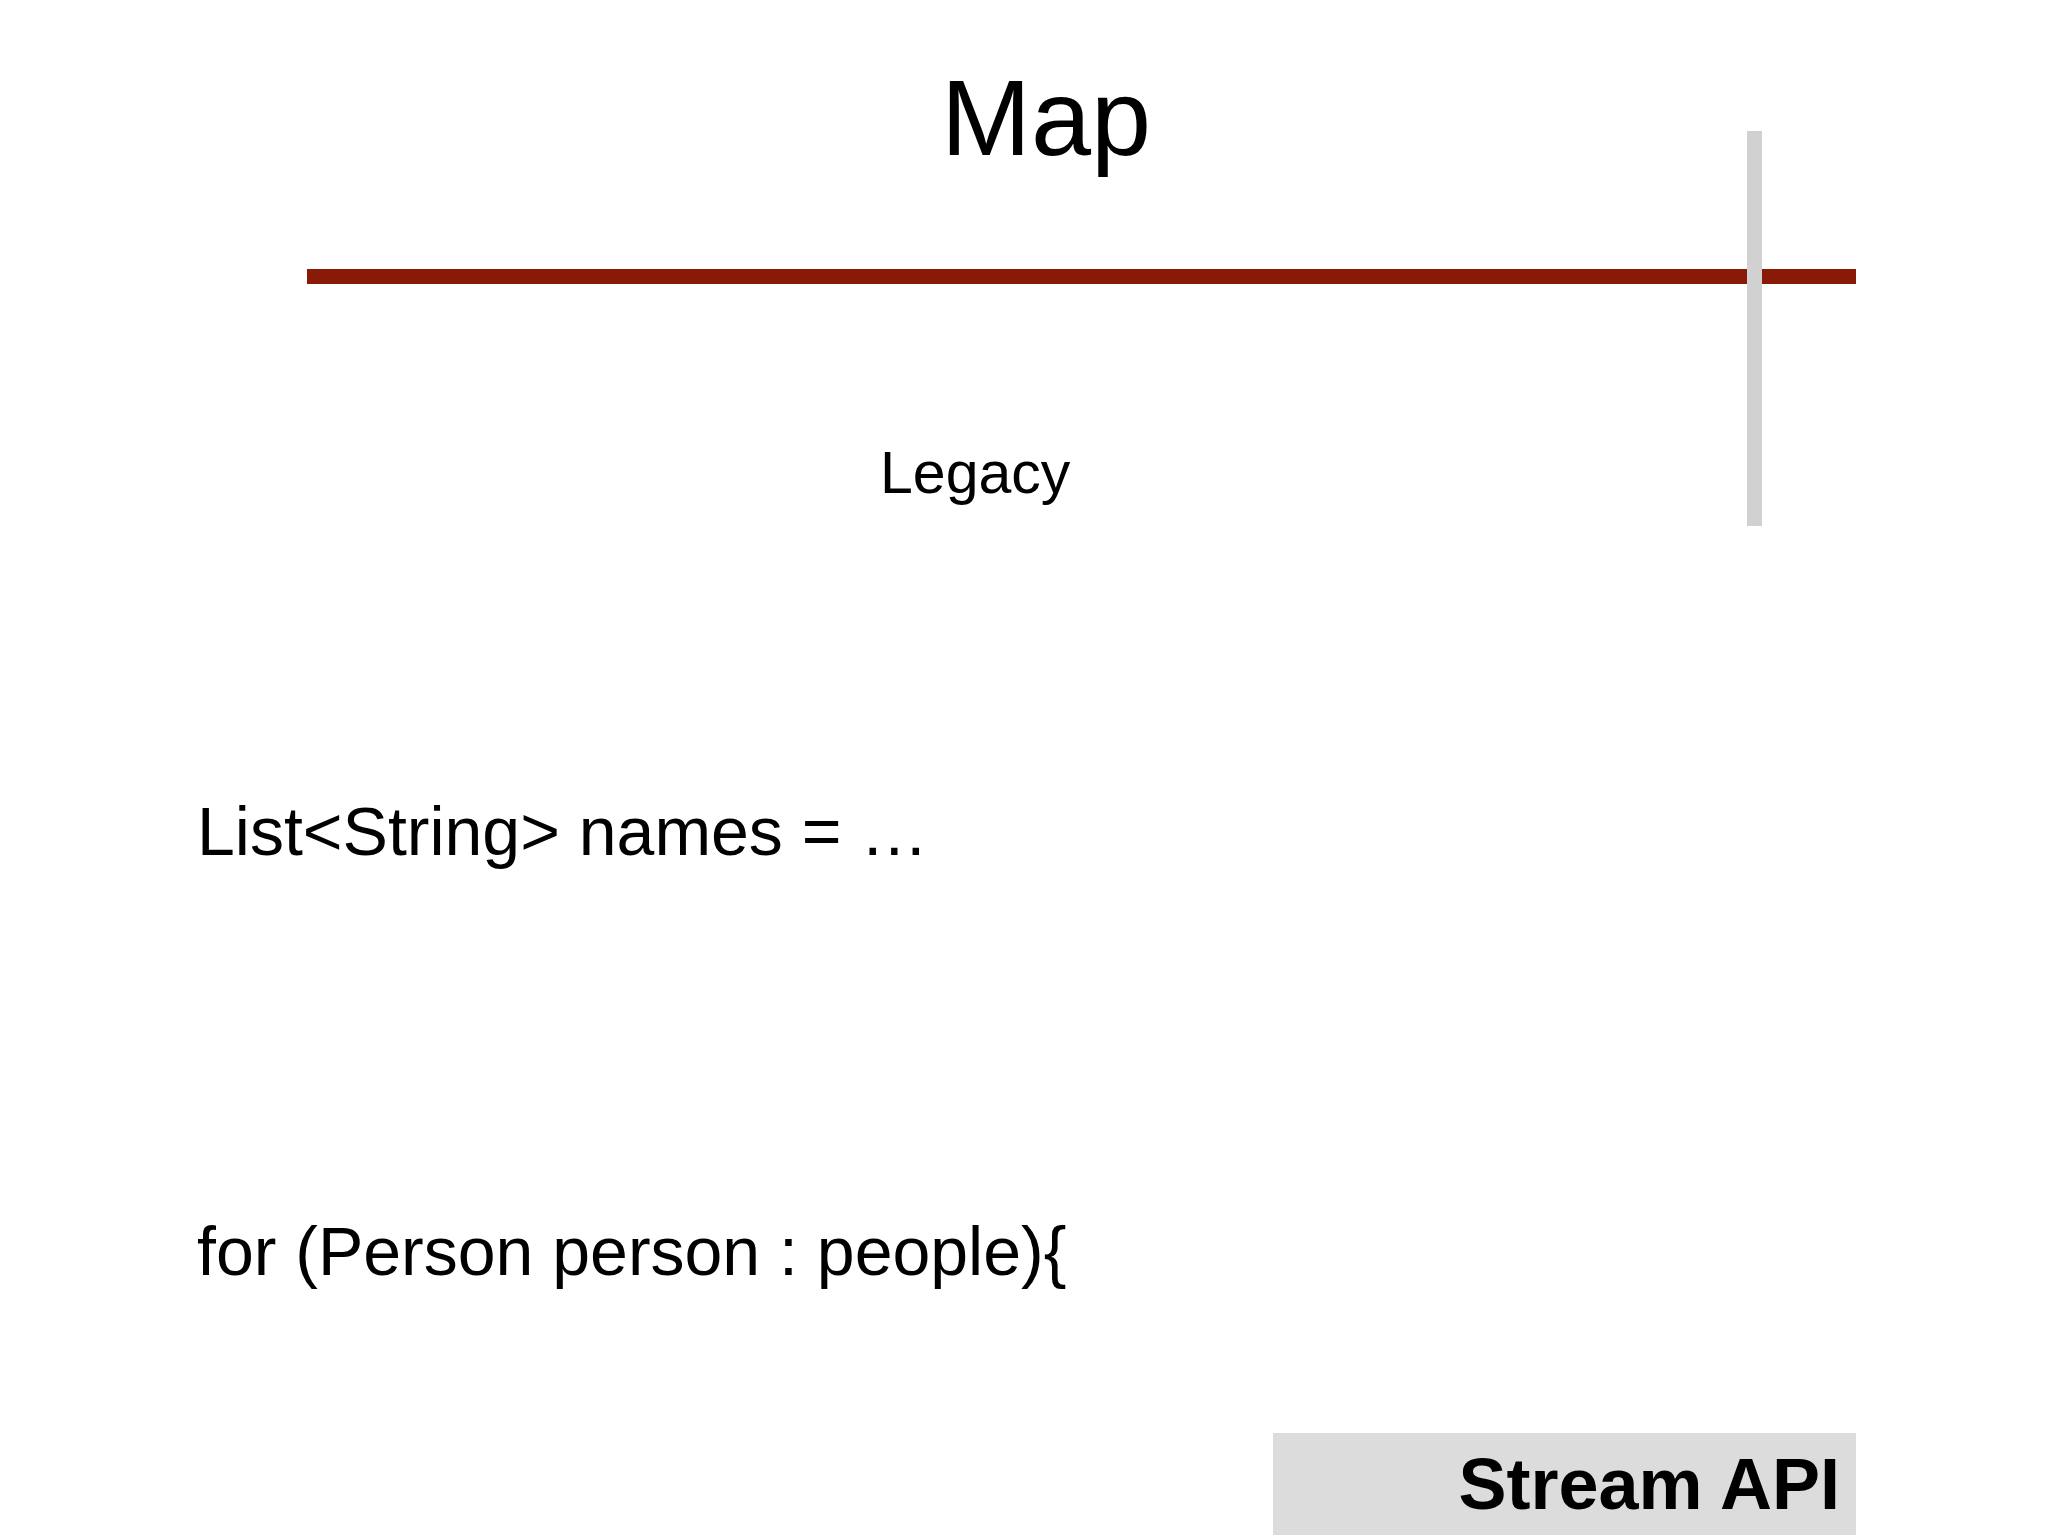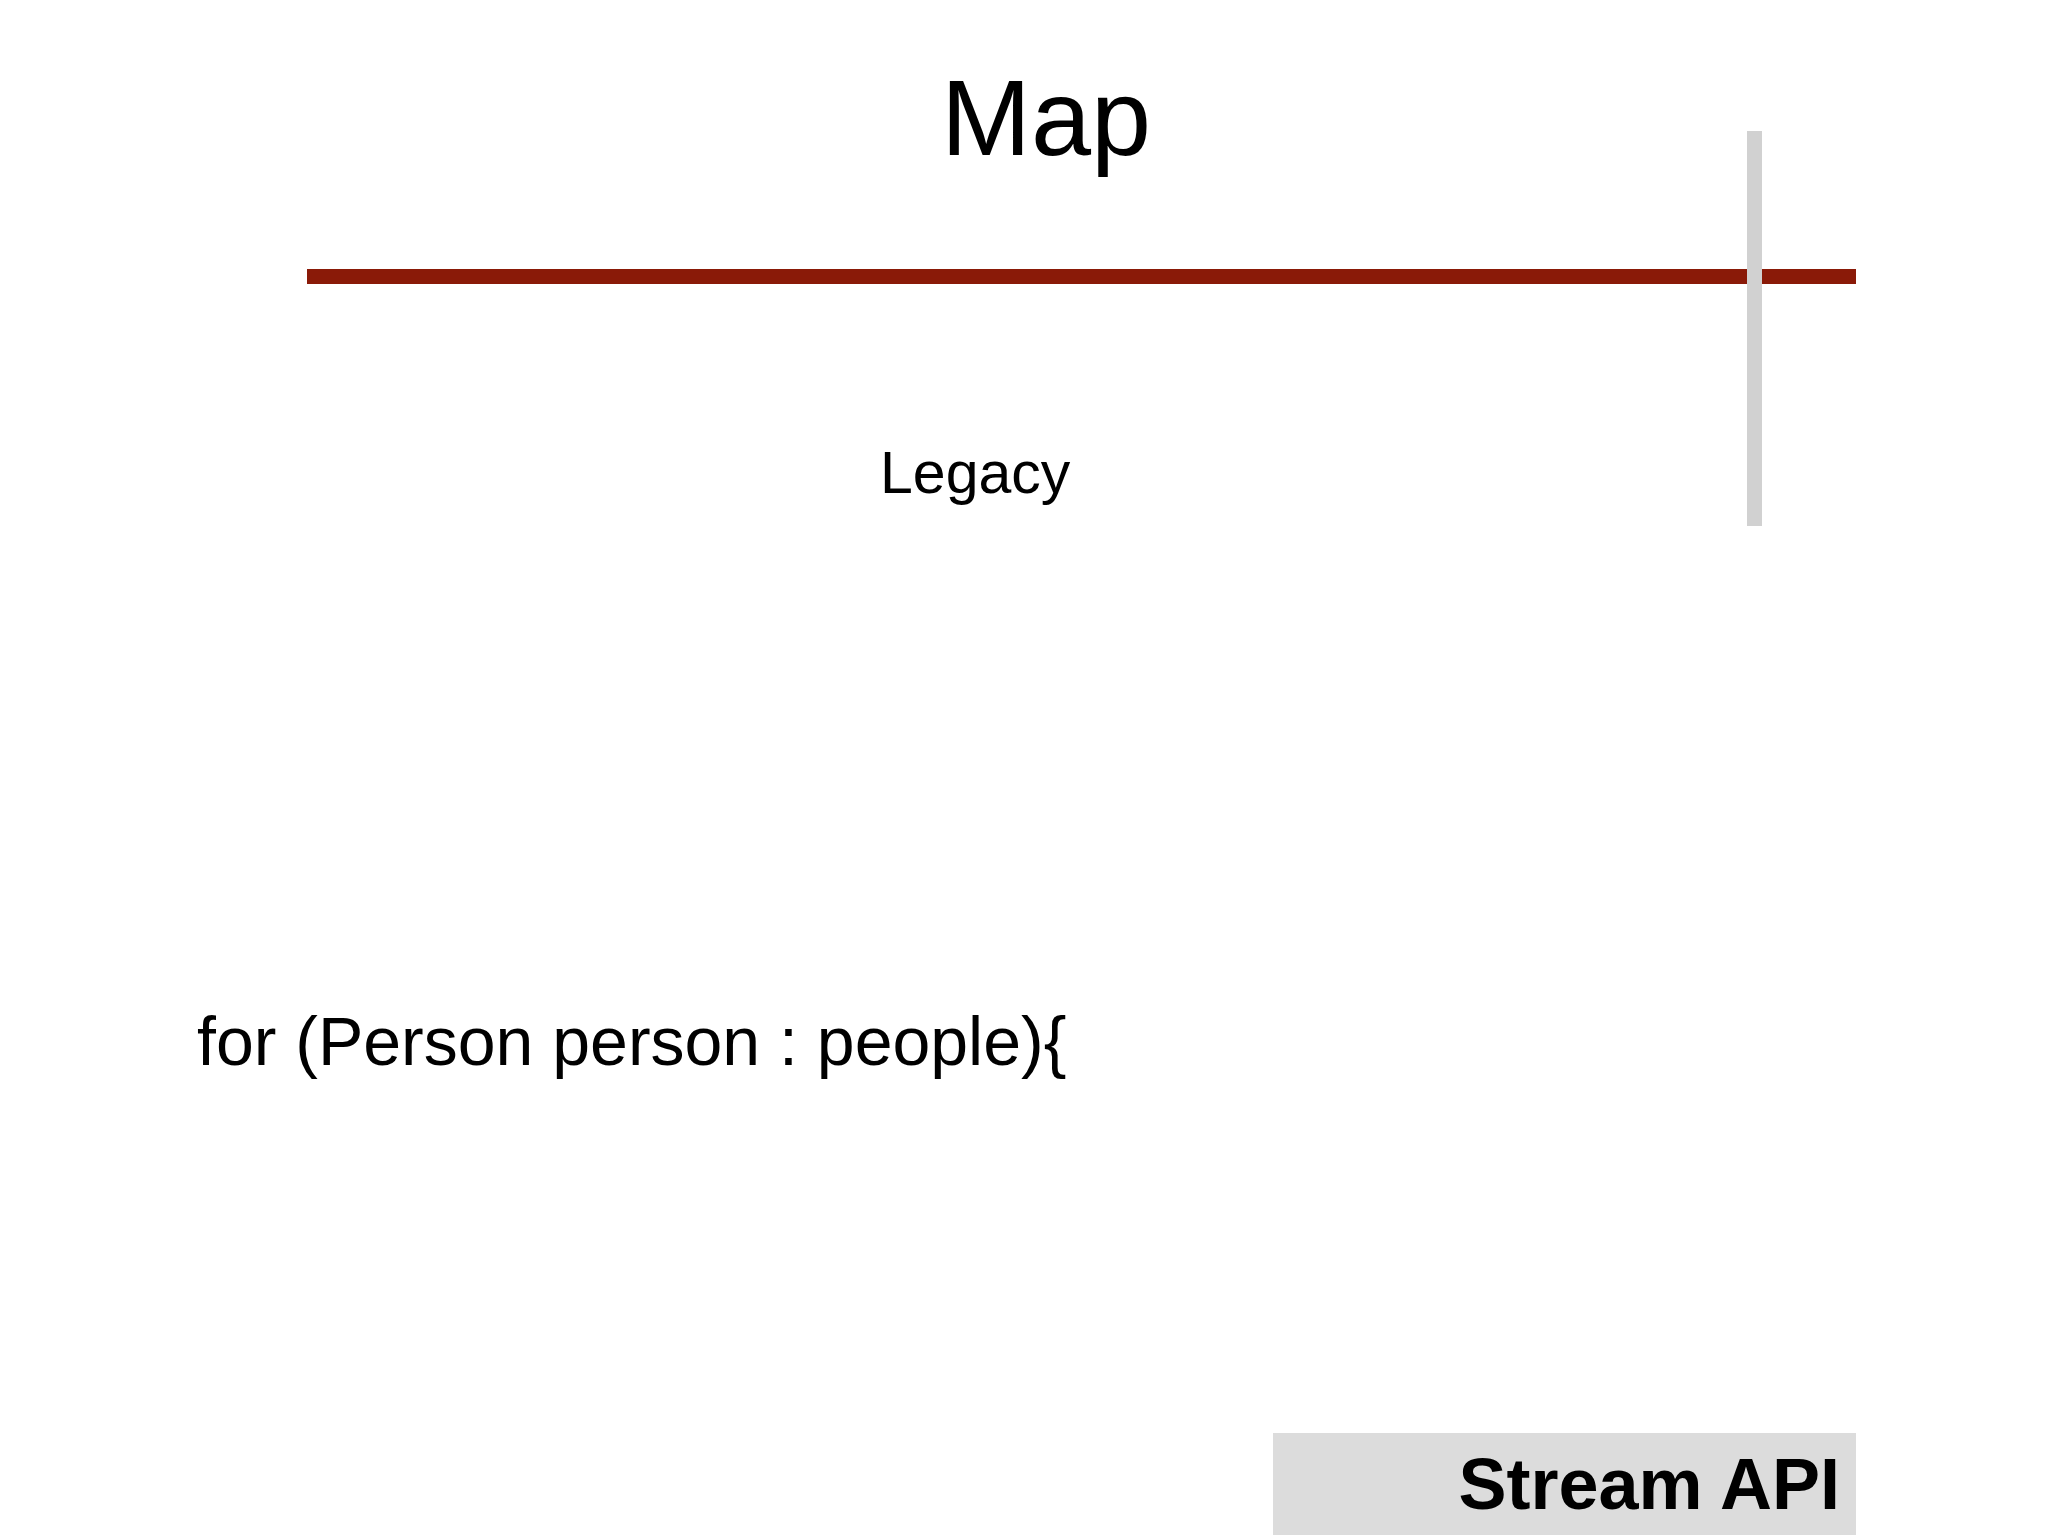--- a/index.html
+++ b/index.html
@@ -98,20 +98,21 @@
 
   <div class="title">Map</div>
 
   <div class="title-rule"></div>
 
   <div class="vertical-bar"></div>
 
   <div class="subtitle">Legacy</div>
 
   <div class="code-block">
+    <div class="code-line">List&lt;String&gt; names = …</div>
     <div class="code-line"></div>
     <div class="code-line">for (Person person : people){</div>
     
     
   </div>
 
   <div class="footer-bar">
     <div class="footer-label">Stream API</div>
   </div>
 

